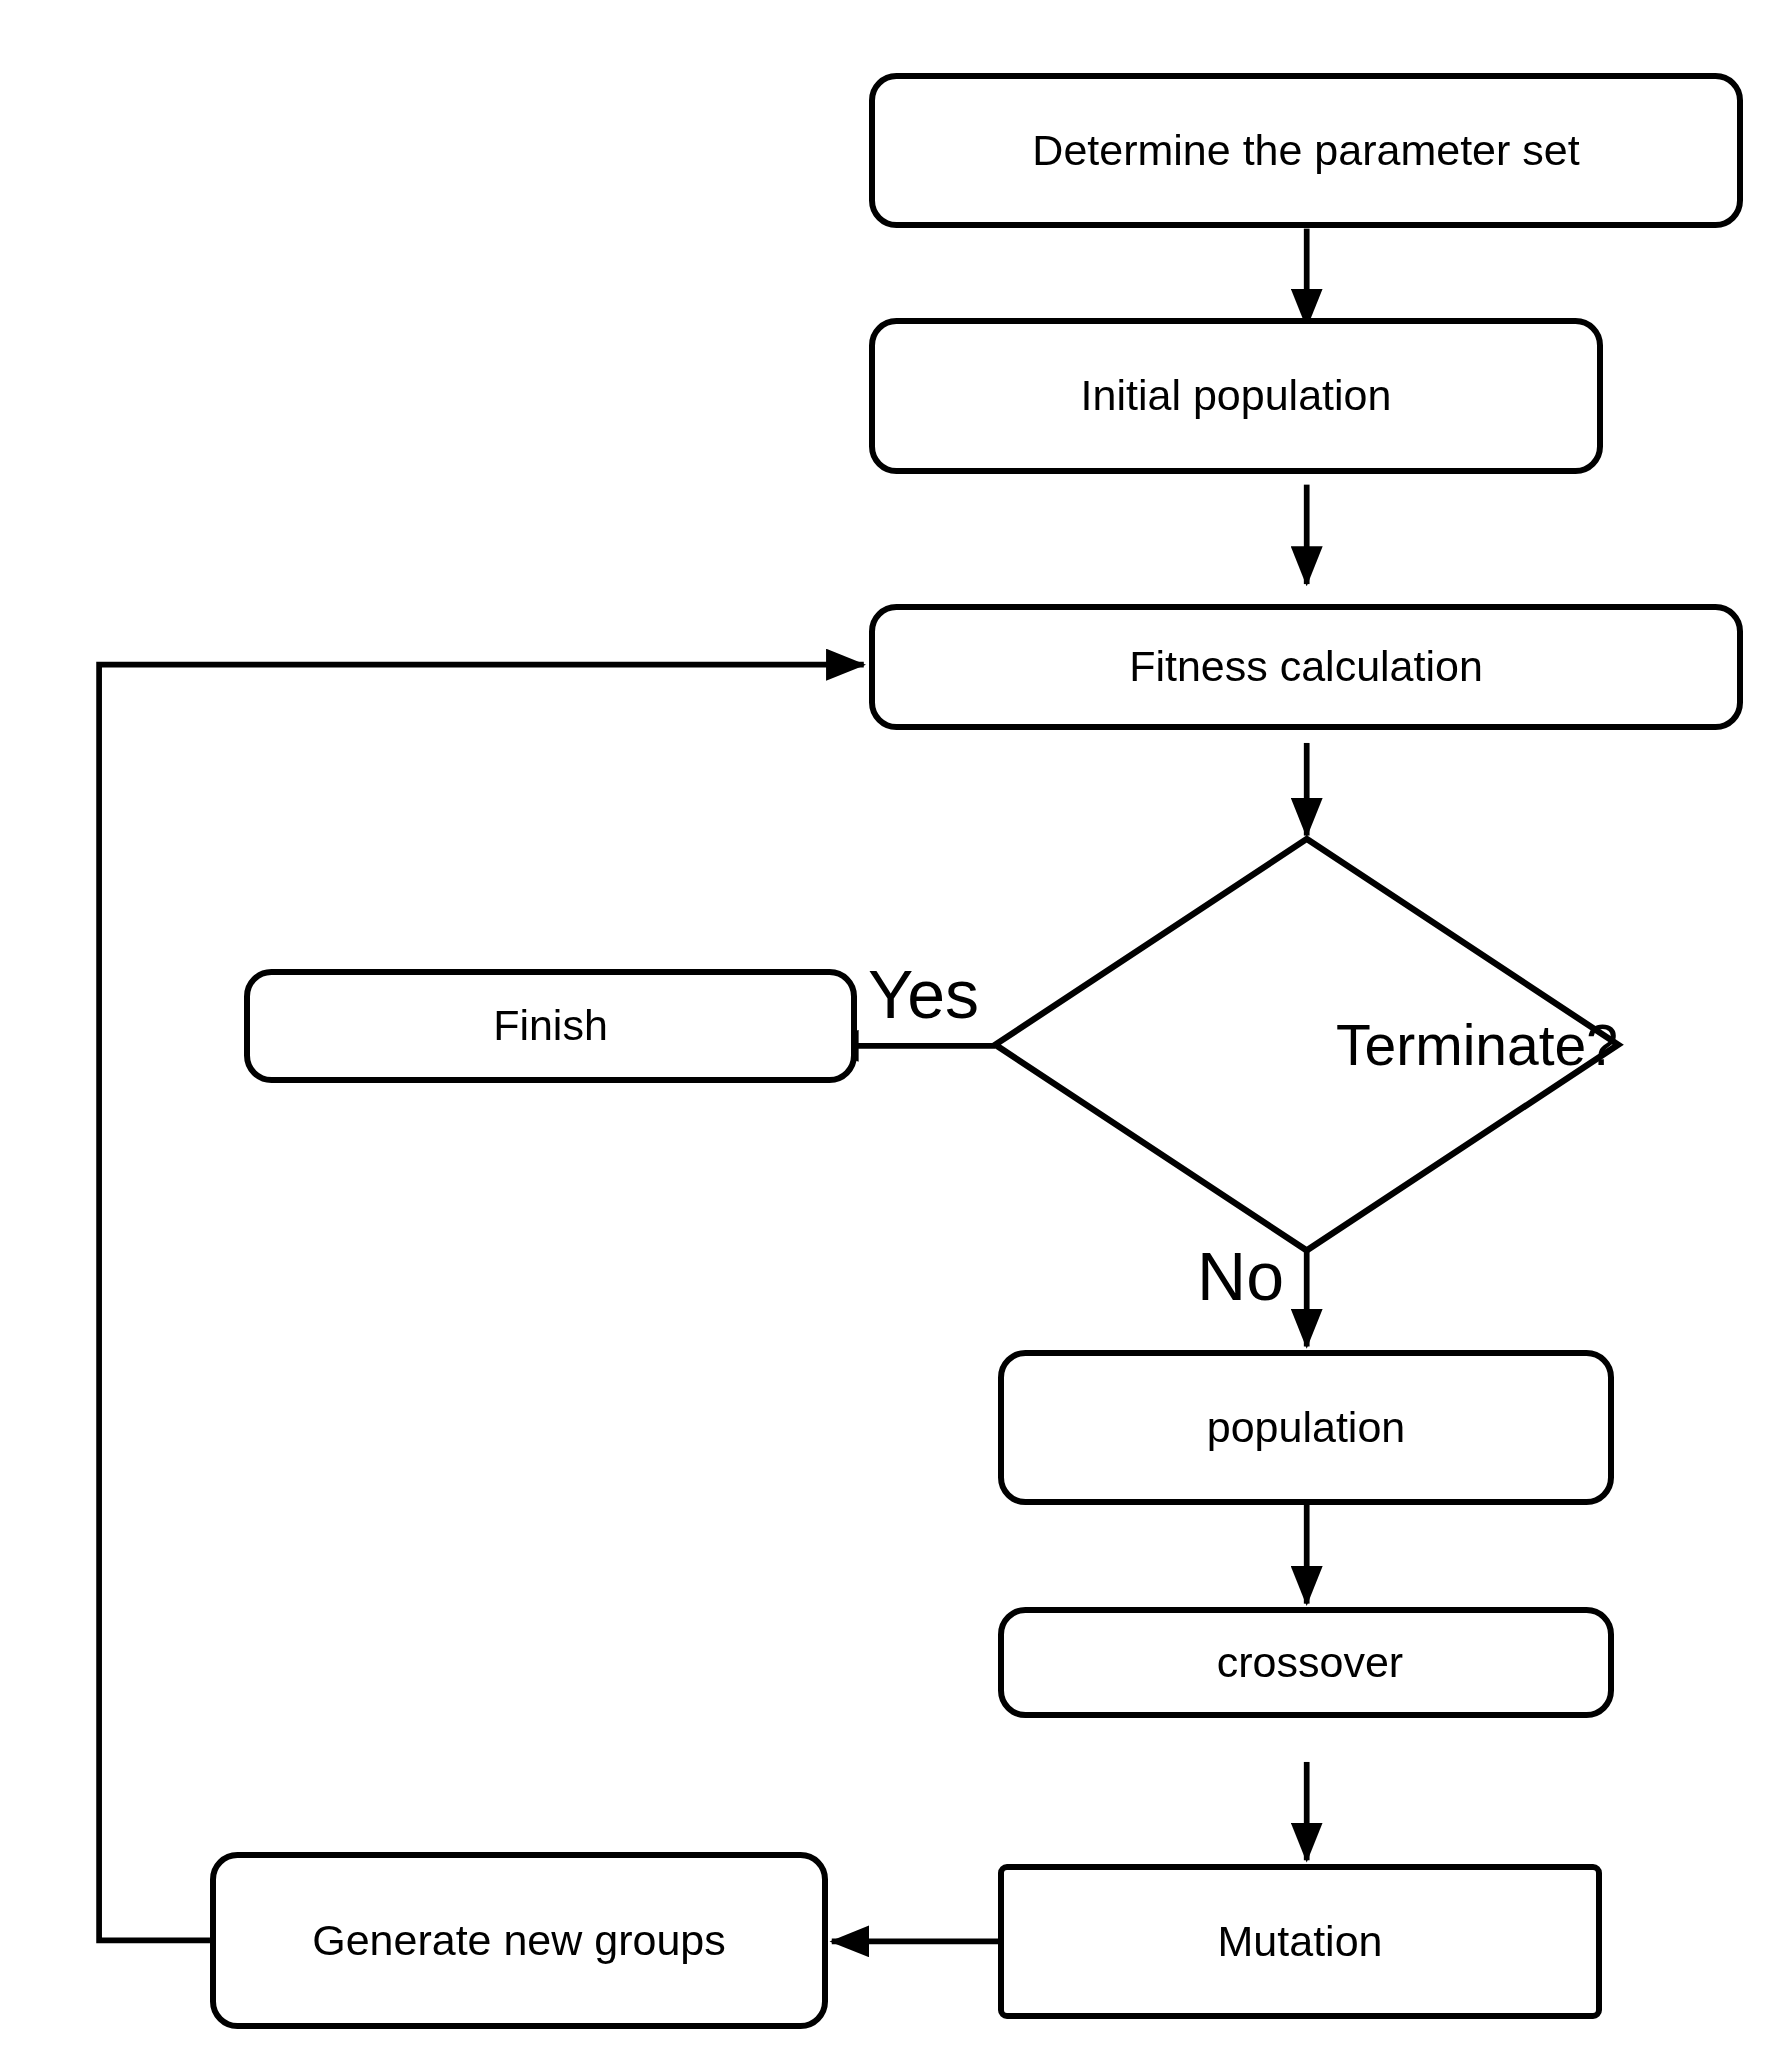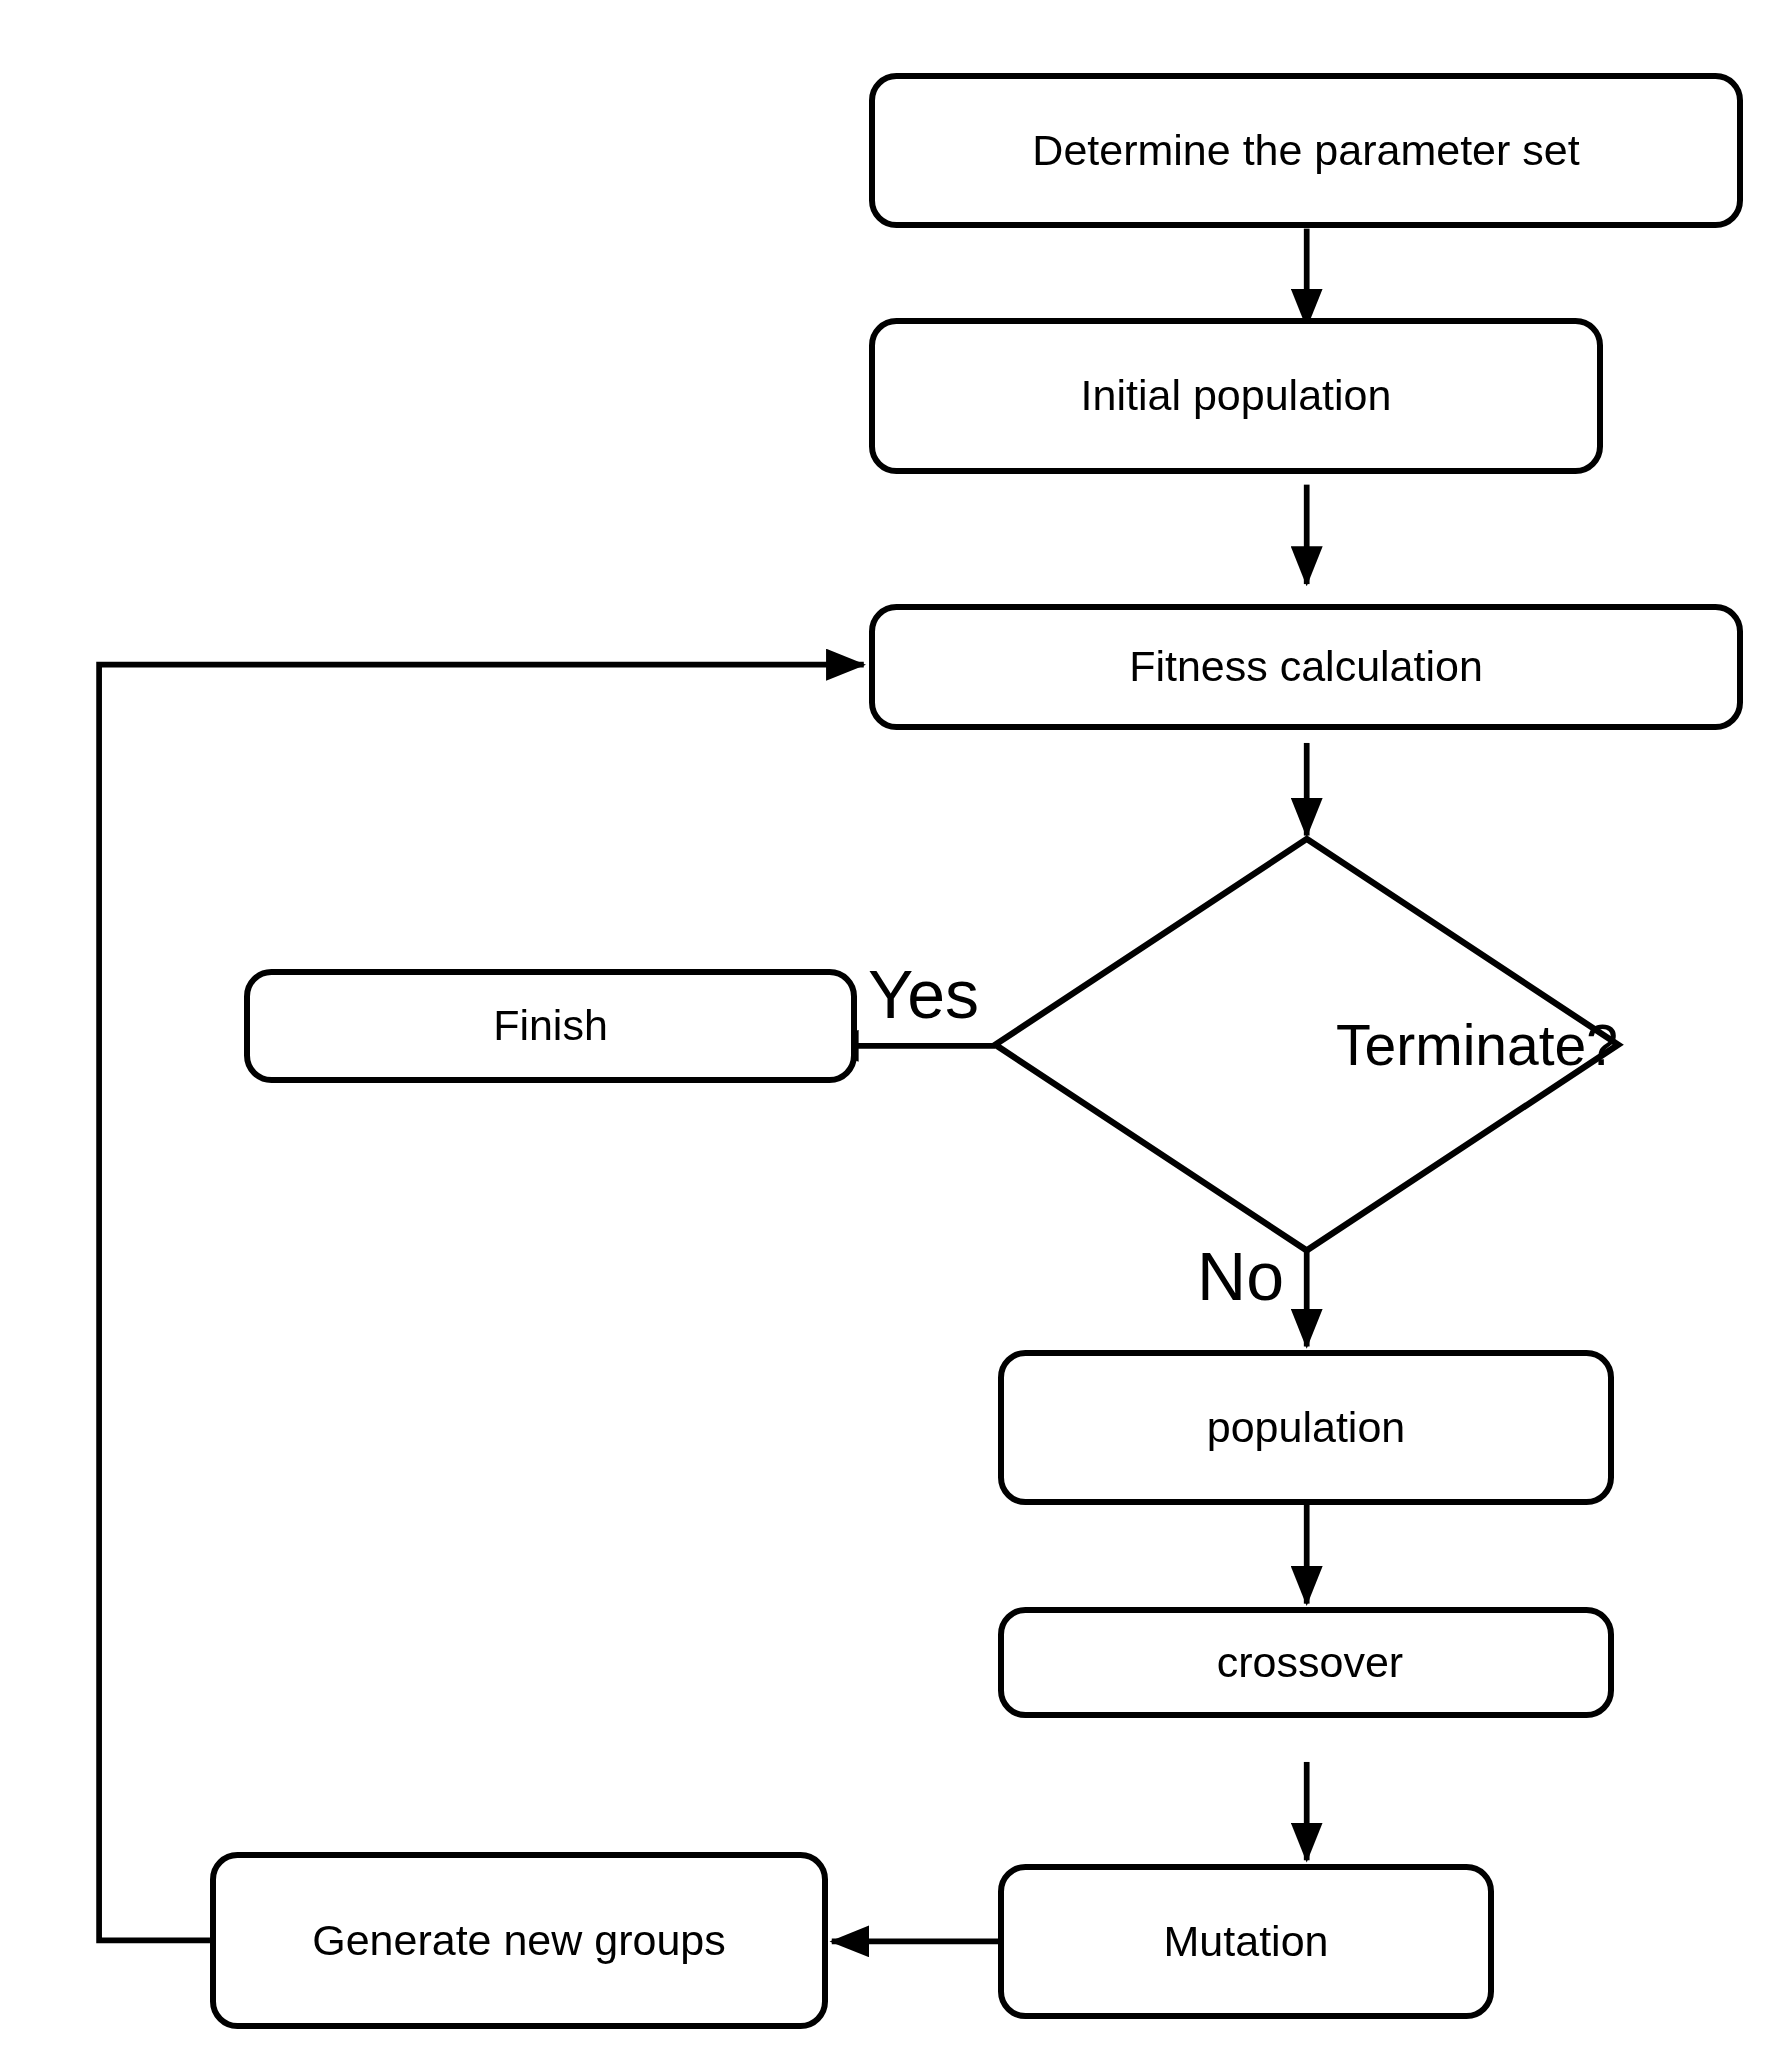--- a/index.html
+++ b/index.html
@@ -121,21 +121,21 @@
   </div>
 
   <div class="node" style="left:998px; top:1350px; width:616px; height:155px;">
     <span>population</span>
   </div>
 
   <div class="node" style="left:998px; top:1607px; width:616px; height:111px;padding-left:8px;">
     <span>crossover</span>
   </div>
 
-  <div class="node" style="left:998px; top:1864px; width:496px; height:155px;">
+  <div class="node" style="left:998px; top:1864px; width:604px; height:155px;border-radius:9px;">
     <span>Mutation</span>
   </div>
 
   <div class="node" style="left:210px; top:1852px; width:618px; height:177px;">
     <span>Generate new groups</span>
   </div>
 
   <div class="edge-label" style="left:849px; top:959px; width:149px; height:69px;">Yes</div>
 
   <div class="edge-label" style="left:1166px; top:1241px; width:149px; height:69px;">No</div>

